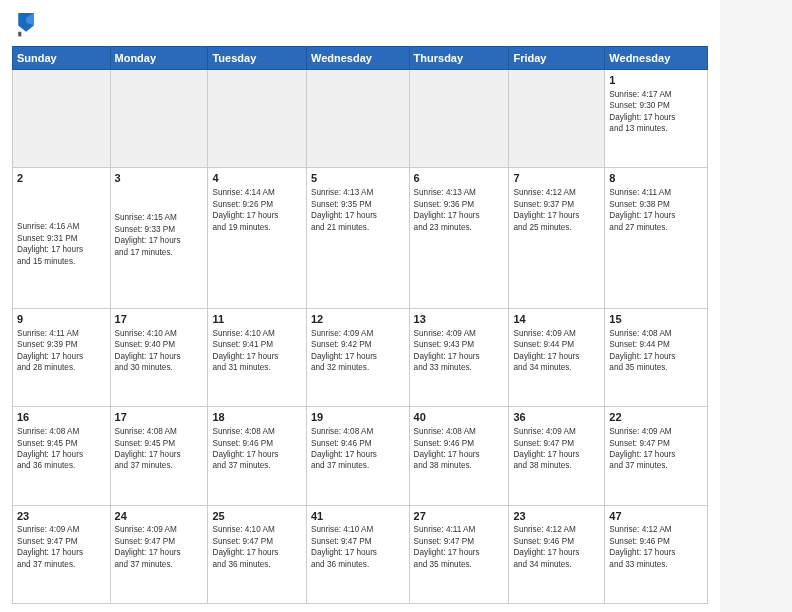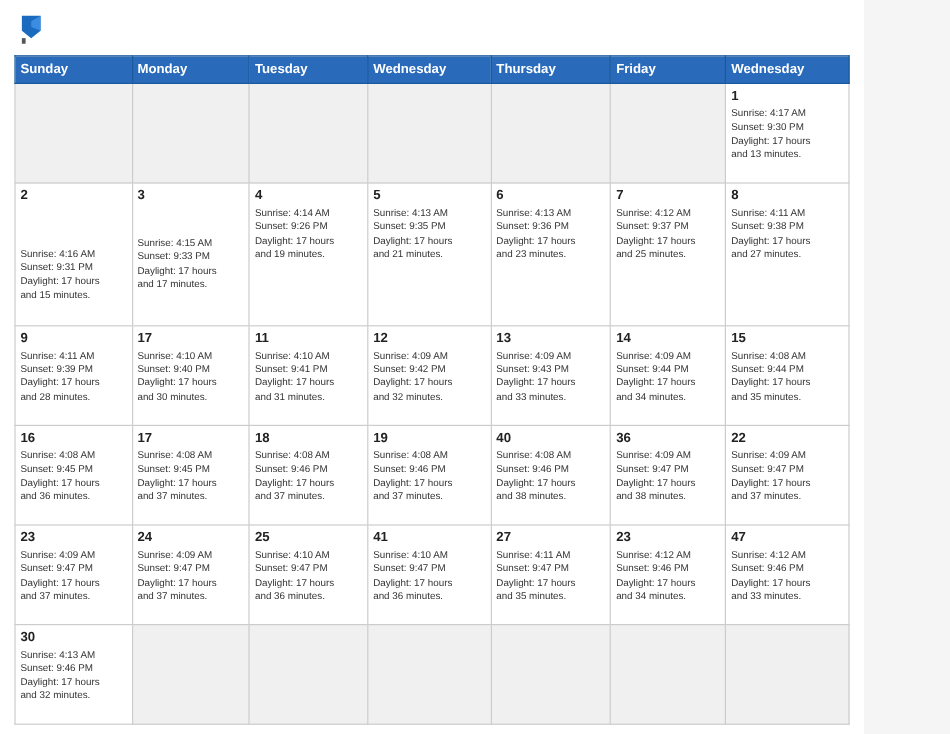--- a/index.html
+++ b/index.html
@@ -350,30 +350,15 @@
 and 34 minutes.</div>
           </td>
           <td>
             <span class="day-number">47</span>
             <div class="day-info" style="white-space: pre-line;">Sunrise: 4:12 AM
 Sunset: 9:46 PM
 Daylight: 17 hours
 and 33 minutes.</div>
           </td>
         </tr>
-        <tr class="last-row">
-          <td>
-            <span class="day-number">30</span>
-            <div class="day-info" style="white-space: pre-line;">Sunrise: 4:13 AM
-Sunset: 9:46 PM
-Daylight: 17 hours
-and 32 minutes.</div>
-          </td>
-          <td class="empty"></td>
-          <td class="empty"></td>
-          <td class="empty"></td>
-          <td class="empty"></td>
-          <td class="empty"></td>
-          <td class="empty"></td>
-        </tr>
       </tbody>
   </table>
 </div>
 
 </body></html>

